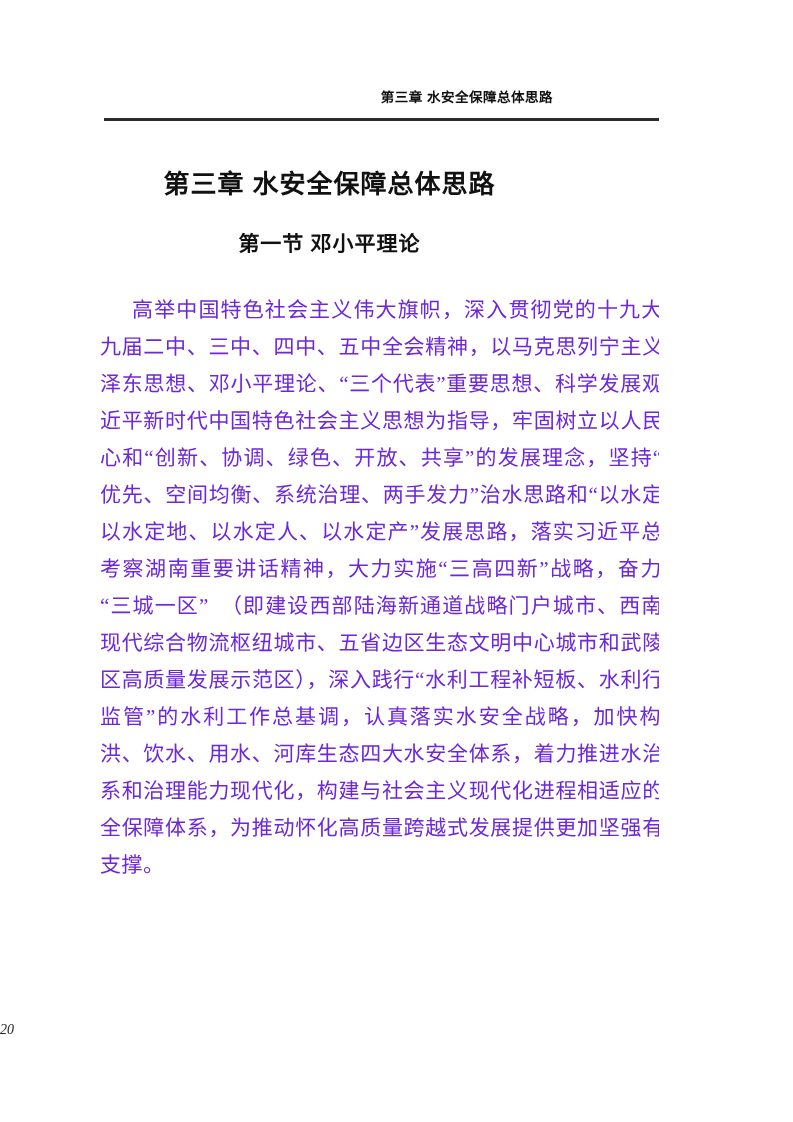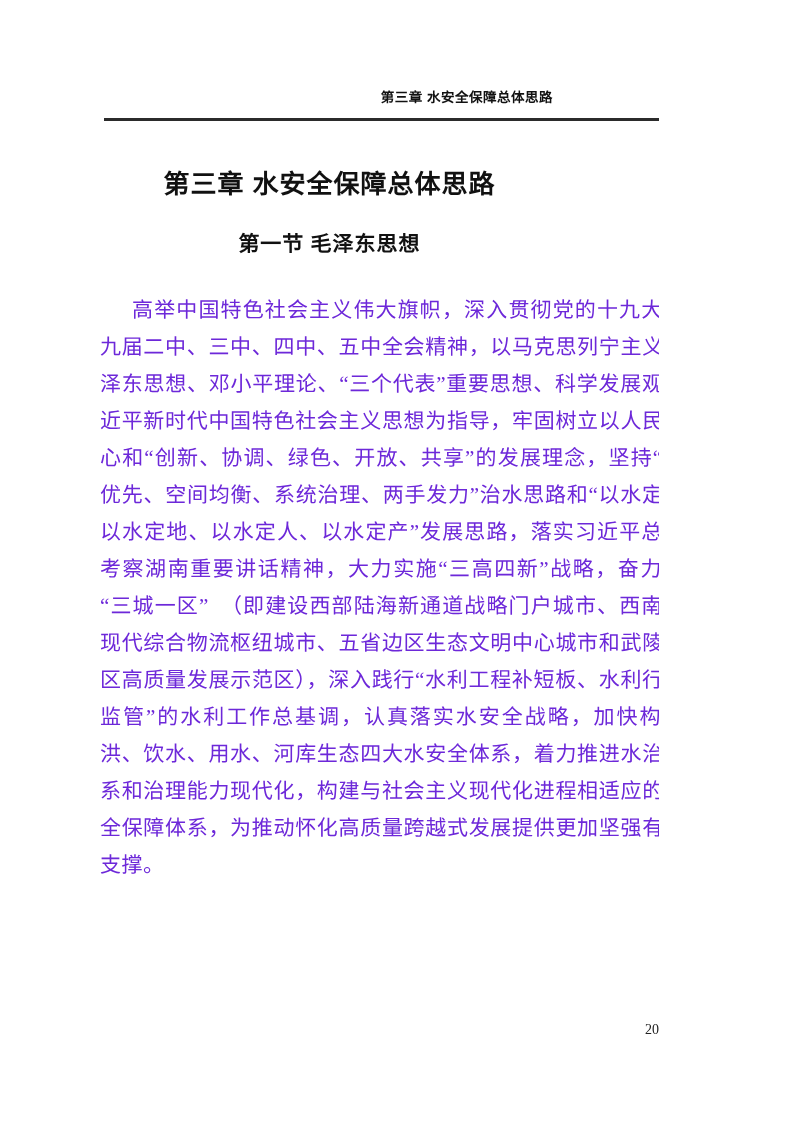--- a/index.html
+++ b/index.html
@@ -88,36 +88,37 @@
     text-indent: 32px;
     letter-spacing: 0.5px;
   }
 
   
   .page-number {
     position: absolute;
     top: 1022px;
     left: 0;
     width: 100%;
-    text-align: right;
+    text-align: left;
     font-family: "Liberation Serif", "DejaVu Serif", serif;
     font-size: 14px;
     color: #222222;
+    font-style: italic;
   }
 </style>
 </head>
 <body>
 
 <div class="page">
 
   <div class="running-header">第三章 水安全保障总体思路</div>
 
   <div class="header-rule"></div>
 
   <h1 class="chapter-title">第三章 水安全保障总体思路</h1>
 
-  <h2 class="section-title">第一节 毛泽东思想</h2>
+  <h2 class="section-title">第一节 邓小平理论</h2>
 
   <p class="body-text">高举中国特色社会主义伟大旗帜，深入贯彻党的十九大和十九届二中、三中、四中、五中全会精神，以马克思列宁主义、毛泽东思想、邓小平理论、“三个代表”重要思想、科学发展观、习近平新时代中国特色社会主义思想为指导，牢固树立以人民为中心和“创新、协调、绿色、开放、共享”的发展理念，坚持“节水优先、空间均衡、系统治理、两手发力”治水思路和“以水定城、以水定地、以水定人、以水定产”发展思路，落实习近平总书记考察湖南重要讲话精神，大力实施“三高四新”战略，奋力建设“三城一区”　（即建设西部陆海新通道战略门户城市、西南地区现代综合物流枢纽城市、五省边区生态文明中心城市和武陵山片区高质量发展示范区），深入践行“水利工程补短板、水利行业强监管”的水利工作总基调，认真落实水安全战略，加快构建防洪、饮水、用水、河库生态四大水安全体系，着力推进水治理体系和治理能力现代化，构建与社会主义现代化进程相适应的水安全保障体系，为推动怀化高质量跨越式发展提供更加坚强有力的支撑。</p>
 
   <div class="page-number">20</div>
 
 </div>
 
 </body></html>

